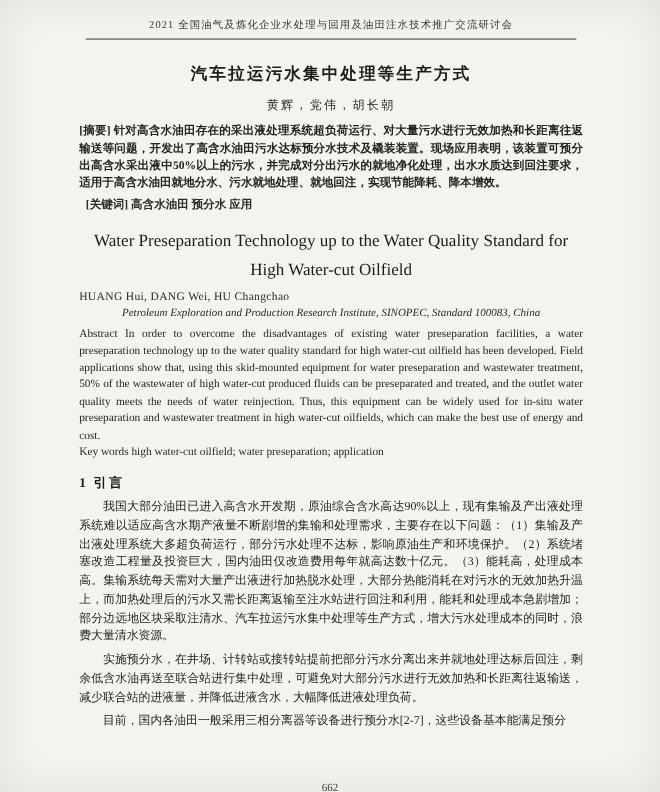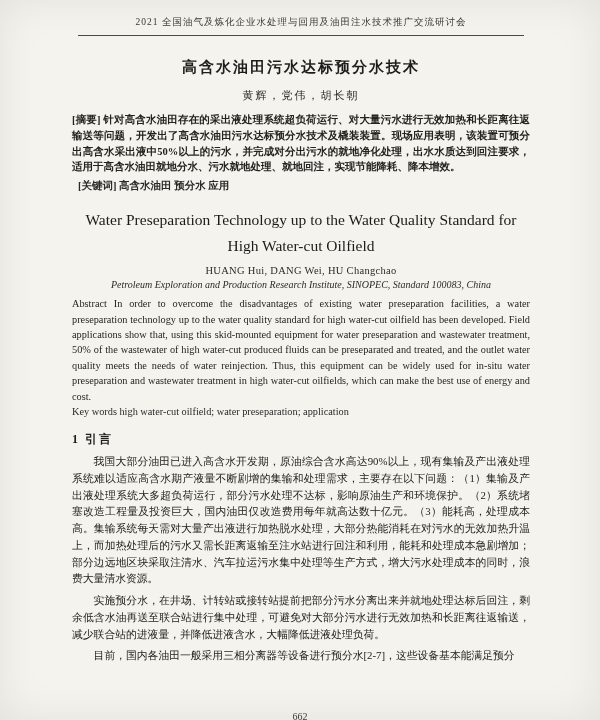--- a/index.html
+++ b/index.html
@@ -67,21 +67,21 @@
   }
   .title-en{
     text-align:center;
     font-size:15.5px;
     font-weight:normal;
     line-height:1.65;
     margin-top:14px;
     color:#1c1b19;
   }
   .authors-en{
-    text-align:center;
+    text-align:left;
     font-size:10.5px;
     margin-top:7px;
     letter-spacing:0.3px;
   }
   .affil-en{
     text-align:center;
     font-size:10px;
     font-style:italic;
     margin-top:3px;
   }
@@ -121,21 +121,21 @@
   }
 </style>
 </head>
 <body>
 
 <div class="page">
 
   <div class="conf-header">2021 全国油气及炼化企业水处理与回用及油田注水技术推广交流研讨会</div>
   <hr class="conf-rule">
 
-  <div class="title-zh">高含水油田污水达标预分水技术</div>
+  <div class="title-zh">汽车拉运污水集中处理等生产方式</div>
 
   <div class="authors-zh">黄辉，党伟，胡长朝</div>
 
 
   <div class="abstract-zh">[摘要] 针对高含水油田存在的采出液处理系统超负荷运行、对大量污水进行无效加热和长距离往返输送等问题，开发出了高含水油田污水达标预分水技术及橇装装置。现场应用表明，该装置可预分出高含水采出液中50%以上的污水，并完成对分出污水的就地净化处理，出水水质达到回注要求，适用于高含水油田就地分水、污水就地处理、就地回注，实现节能降耗、降本增效。</div>
 
   <div class="keywords-zh">[关键词] 高含水油田 预分水 应用</div>
 
   <div class="title-en">
     <div>Water Preseparation Technology up to the Water Quality Standard for</div>

